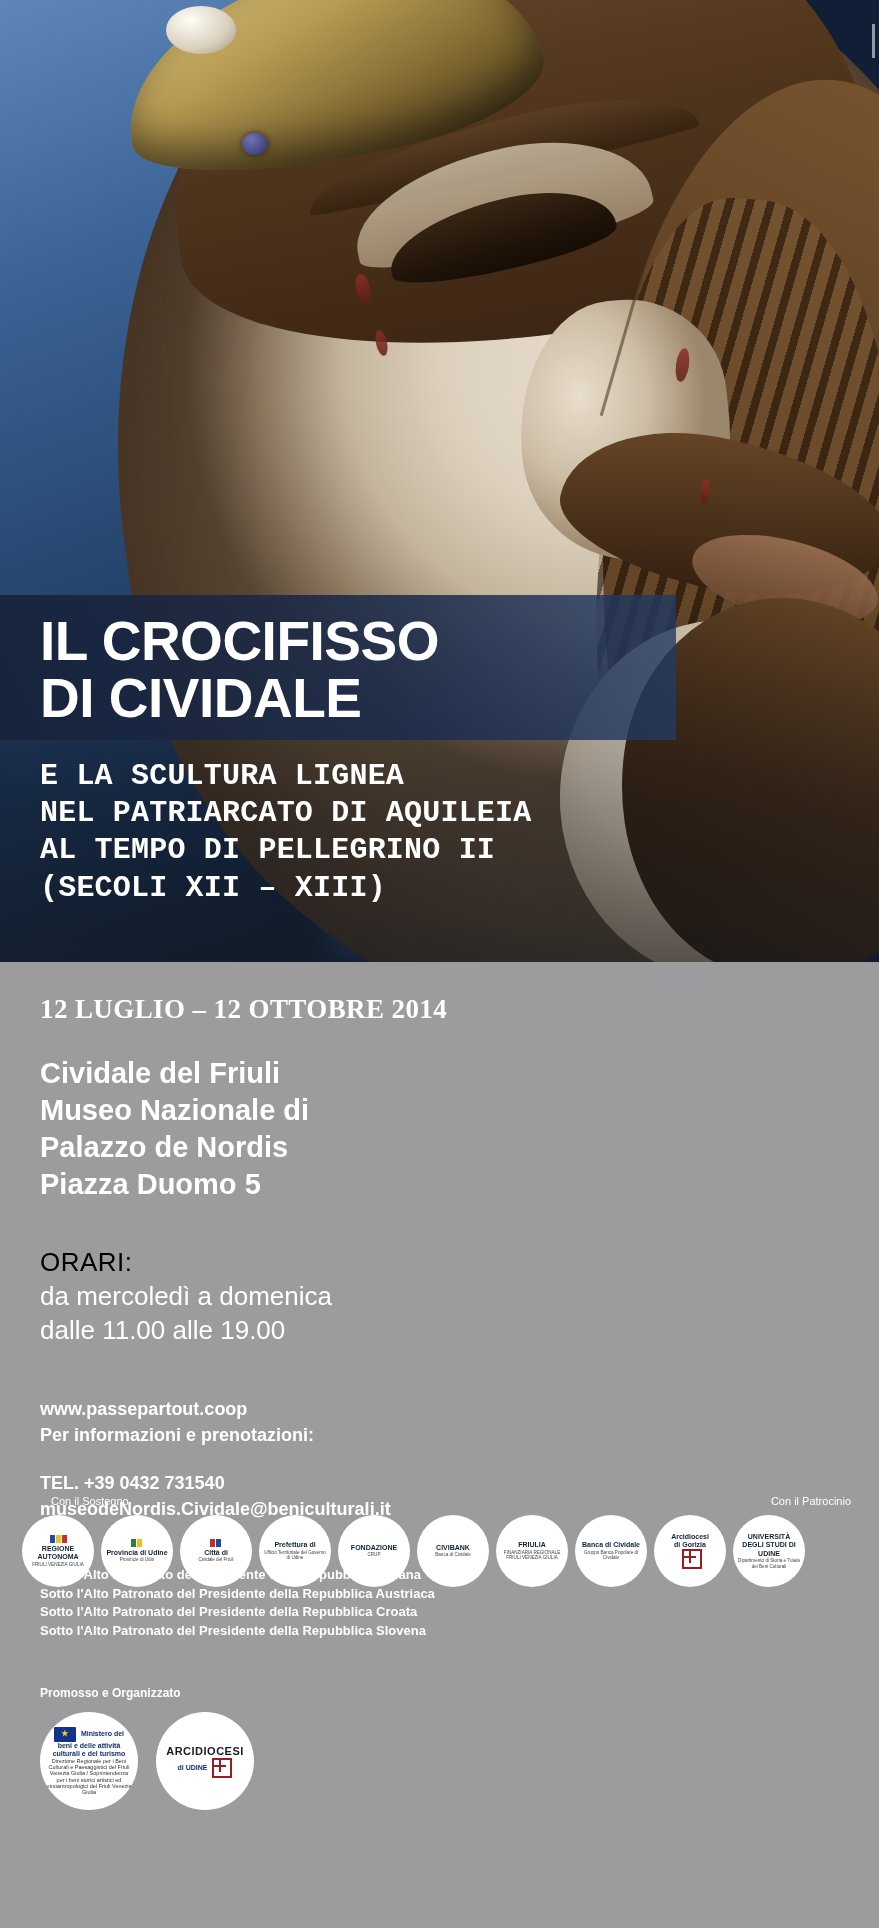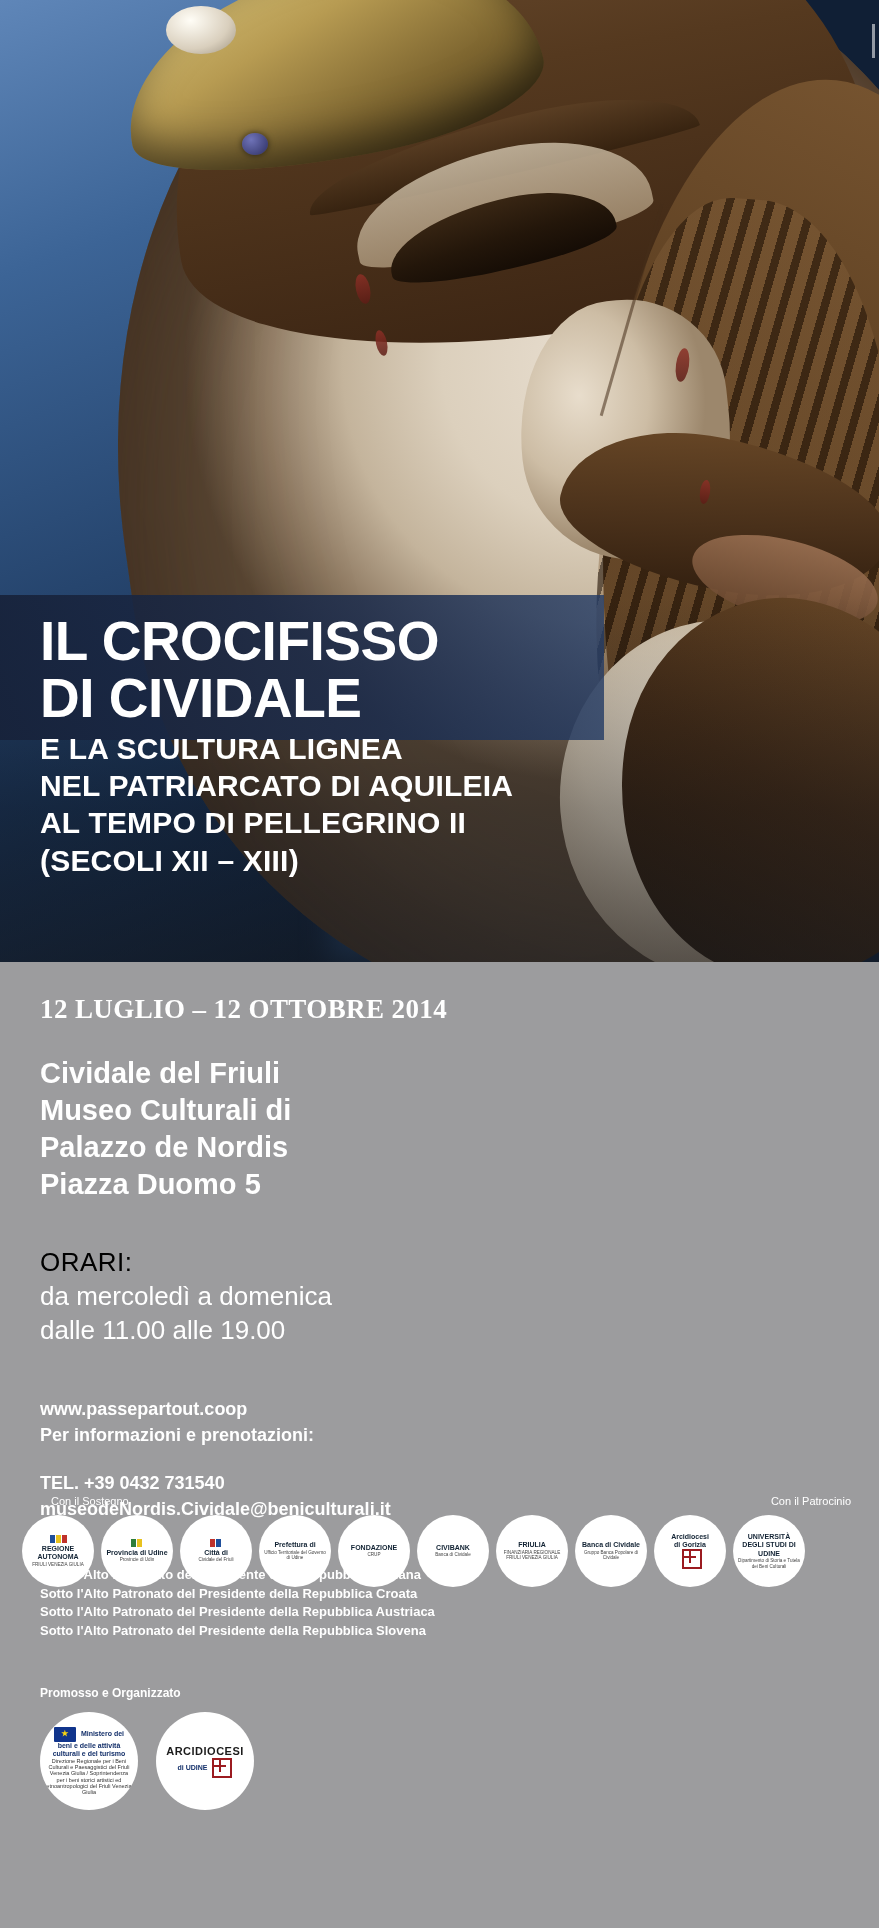--- a/index.html
+++ b/index.html
@@ -199,37 +199,38 @@
     position: absolute;
     right: 4px; top: 24px;
     width: 3px; height: 34px;
     background: rgba(255,255,255,.55);
   }
 
   
   .title-band {
     position: absolute;
     left: 0; top: 595px;
-    width: 604px;
+    width: 676px;
     padding: 18px 0 14px 40px;
     box-sizing: border-box;
     background: linear-gradient(90deg, rgba(23,34,58,0.92) 0%, rgba(28,44,76,0.88) 60%, rgba(34,58,100,0.80) 100%);
   }
   .title-band h1 {
     margin: 0;
     color: #ffffff;
     font-size: 55px;
     line-height: 1.03;
     letter-spacing: -0.5px;
     font-weight: bold;
   }
   .subtitle-block {
     position: absolute;
-    left: 40px; top: 730px;
+    left: 40px; top: 758px;
     width: 620px;
+    font-family: Liberation Mono, monospace;
   }
   .subtitle-block p {
     margin: 0;
     color: #ffffff;
     font-size: 30px;
     line-height: 1.24;
     font-weight: bold;
     letter-spacing: 0.2px;
   }
 
@@ -477,21 +478,21 @@
     <p>(SECOLI XII – XIII)</p>
   </div>
 
   <div class="info">
     <div class="info-inner">
 
       <p class="dates">12 LUGLIO – 12 OTTOBRE 2014</p>
 
       <div class="venue">
         <div>Cividale del Friuli</div>
-        <div>Museo Culturali di</div>
+        <div>Museo Nazionale di</div>
         <div>Palazzo de Nordis</div>
         <div>Piazza Duomo 5</div>
       </div>
 
       <p class="hours-label">ORARI:</p>
       <div class="hours">
         <div>da mercoledì a domenica</div>
         <div>dalle 11.00 alle 19.00</div>
       </div>
 
@@ -500,22 +501,22 @@
         <div>Per informazioni e prenotazioni:</div>
       </div>
 
       <div class="contact-2">
         <div>TEL. +39 0432 731540</div>
         <div>museodeNordis.Cividale@beniculturali.it</div>
       </div>
 
       <div class="patronages">
         <div>Sotto l'Alto Patronato del Presidente della Repubblica Italiana</div>
+        <div>Sotto l'Alto Patronato del Presidente della Repubblica Austriaca</div>
         <div>Sotto l'Alto Patronato del Presidente della Repubblica Croata</div>
-        <div>Sotto l'Alto Patronato del Presidente della Repubblica Austriaca</div>
         <div>Sotto l'Alto Patronato del Presidente della Repubblica Slovena</div>
       </div>
 
       <p class="promoted-label">Promosso e Organizzato</p>
 
       <div class="logo-row-main">
         <div class="logo-circle">
           <div class="lg-text">
             <span class="eu-flag"></span>
             <span>Ministero dei beni e delle attività culturali e del turismo</span>

